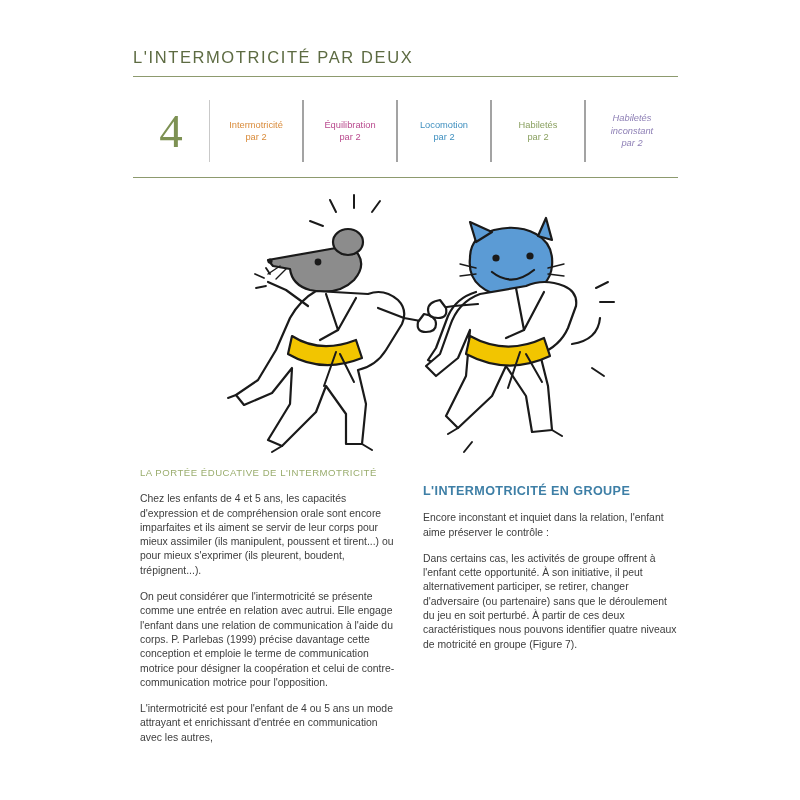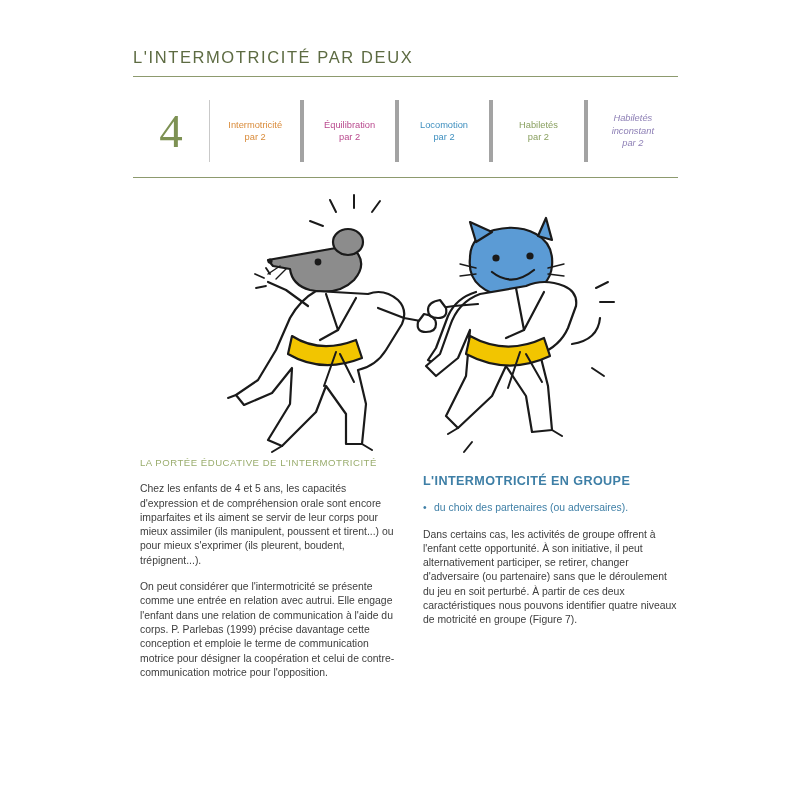--- a/index.html
+++ b/index.html
@@ -63,21 +63,21 @@
     font-family: "Liberation Serif", serif;
     font-weight: normal;
   }
   .tabs {
     display: flex;
     flex: 1;
     border-left: 1px solid #c9c9c9;
   }
   .tab {
     flex: 1;
-    border-right: 4px solid #a3a3a3;
+    border-right: 2px solid #a3a3a3;
     display: flex;
     flex-direction: column;
     align-items: center;
     justify-content: center;
     text-align: center;
     font-size: 9.3px;
     line-height: 12.5px;
     padding: 0 3px;
     box-sizing: border-box;
   }
@@ -98,21 +98,21 @@
     left: 140px;
     top: 190px;
     width: 540px;
     height: 270px;
   }
 
   
   .columns {
     position: absolute;
     left: 140px;
-    top: 456px;
+    top: 466px;
     width: 540px;
     display: flex;
     gap: 26px;
   }
   .col {
     width: 257px;
     font-size: 10.4px;
     line-height: 14.3px;
     color: #3d3d3d;
   }
@@ -277,25 +277,26 @@
       </g>
     </svg>
   </div>
 
   <div class="columns">
 
     <div class="col">
       <p class="kicker">LA PORTÉE ÉDUCATIVE DE L'INTERMOTRICITÉ</p>
       <p>Chez les enfants de 4 et 5 ans, les capacités d'expression et de compréhension orale sont encore imparfaites et ils aiment se servir de leur corps pour mieux assimiler (ils manipulent, poussent et tirent...) ou pour mieux s'exprimer (ils pleurent, boudent, trépignent...).</p>
       <p>On peut considérer que l'intermotricité se présente comme une entrée en relation avec autrui. Elle engage l'enfant dans une relation de communication à l'aide du corps. P. Parlebas (1999) précise davantage cette conception et emploie le terme de communication motrice pour désigner la coopération et celui de contre-communication motrice pour l'opposition.</p>
+      <p>L'intermotricité est pour l'enfant de 4 ou 5 ans un mode attrayant et enrichissant d'entrée en communication avec les autres,</p>
     </div>
 
     <div class="col">
       <h2 class="subhead">L'INTERMOTRICITÉ EN GROUPE</h2>
+      <p>Encore inconstant et inquiet dans la relation, l'enfant aime préserver le contrôle :</p>
       <ul class="bullets">
-        <li>du choix des partenaires (ou adversaires).</li>
       </ul>
       <p>Dans certains cas, les activités de groupe offrent à l'enfant cette opportunité. À son initiative, il peut alternativement participer, se retirer, changer d'adversaire (ou partenaire) sans que le déroulement du jeu en soit perturbé. À partir de ces deux caractéristiques nous pouvons identifier quatre niveaux de motricité en groupe (Figure 7).</p>
     </div>
 
   </div>
 
 </div>
 
 </body></html>

